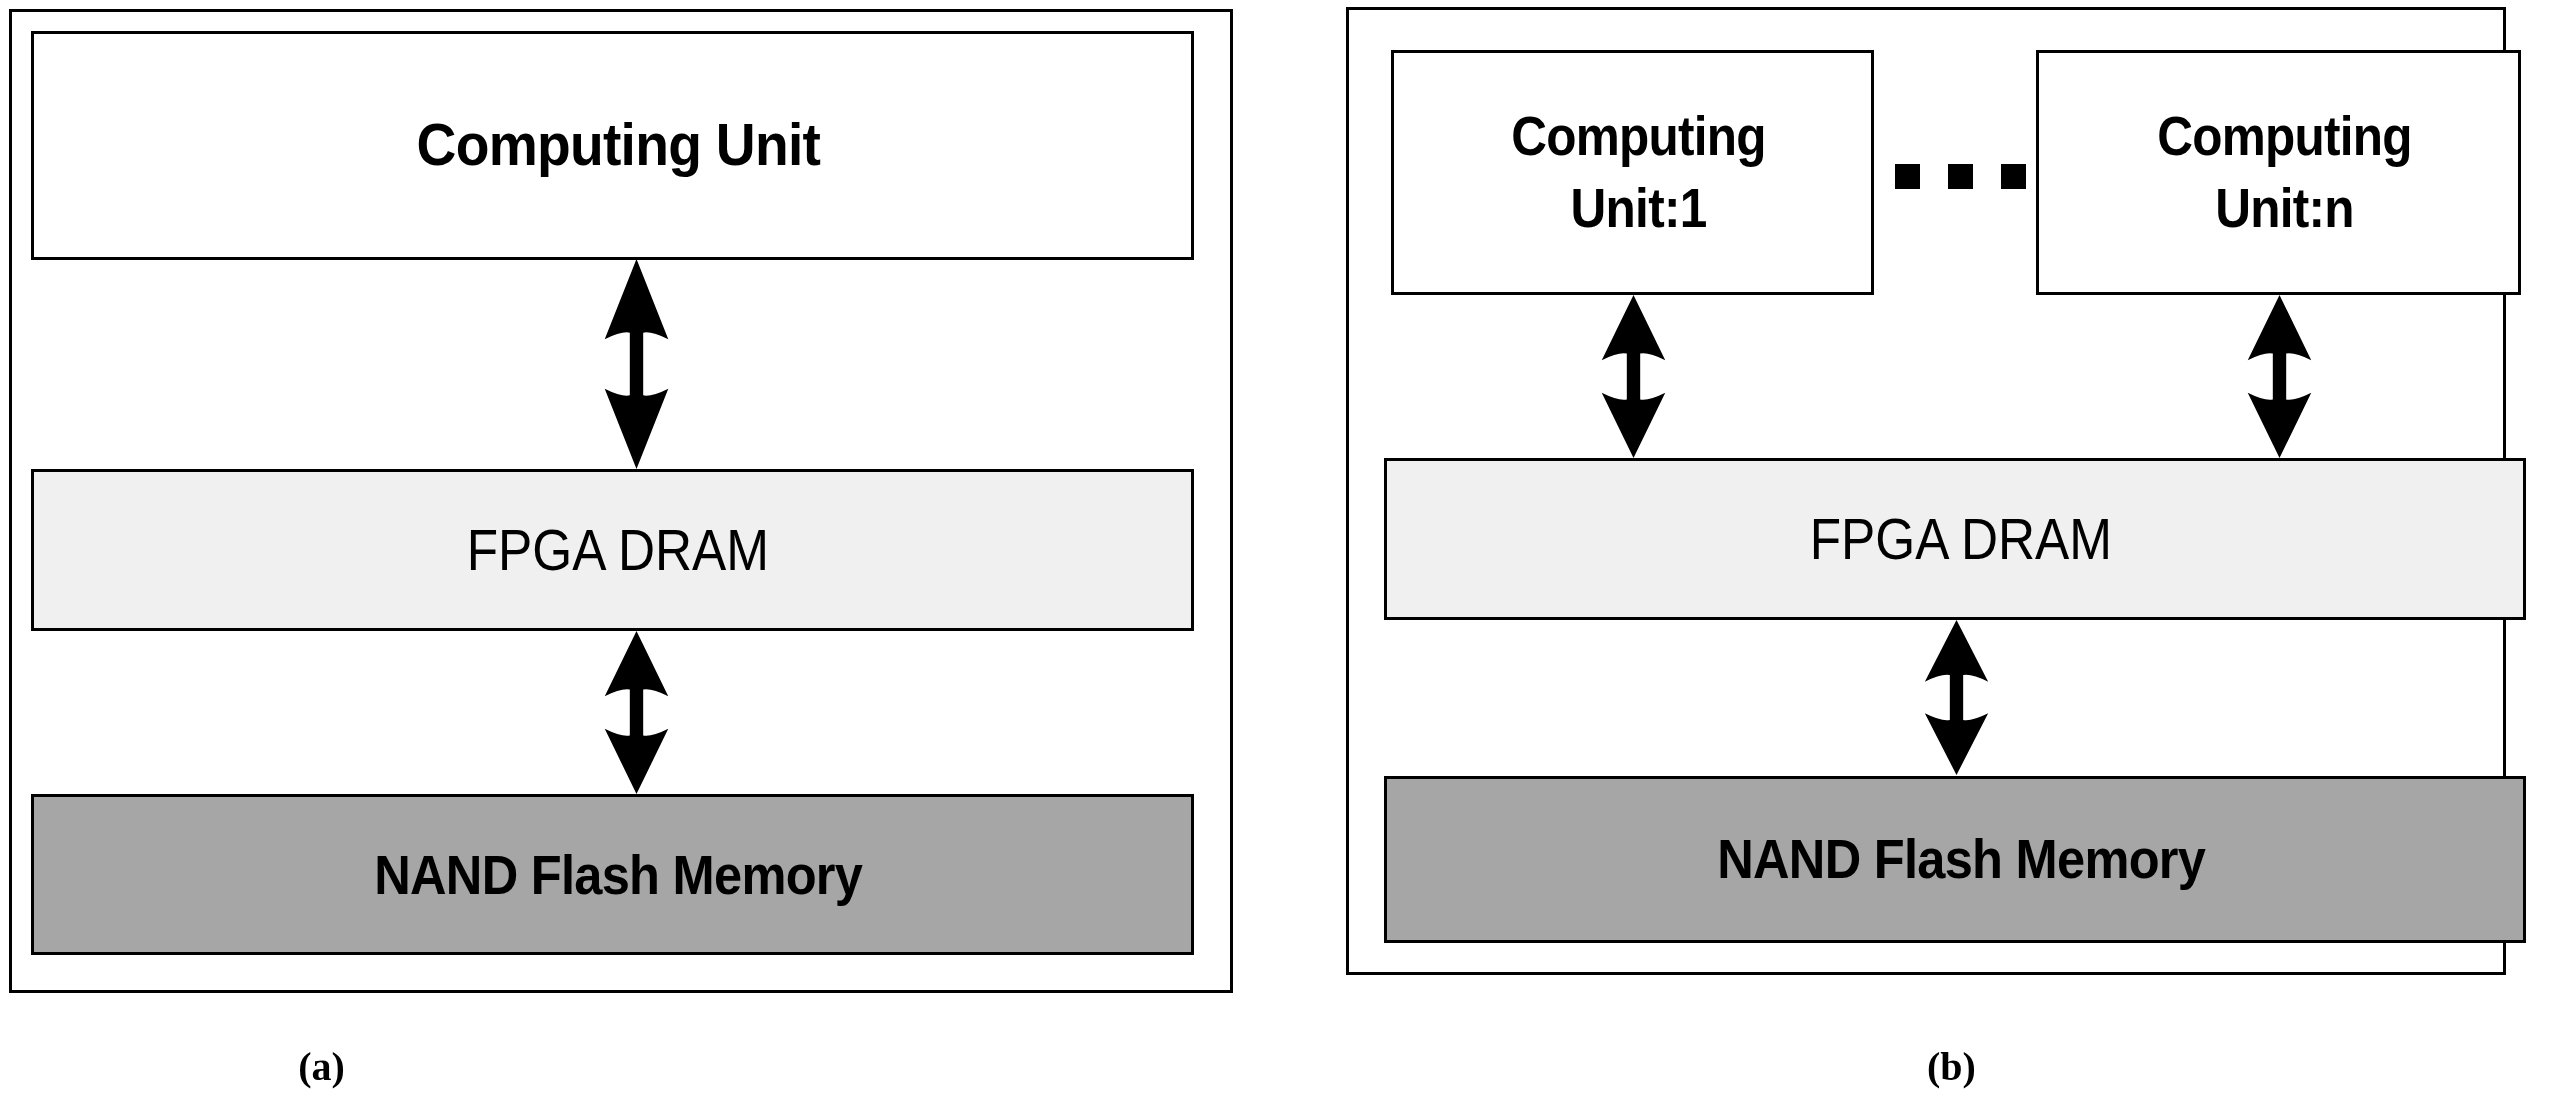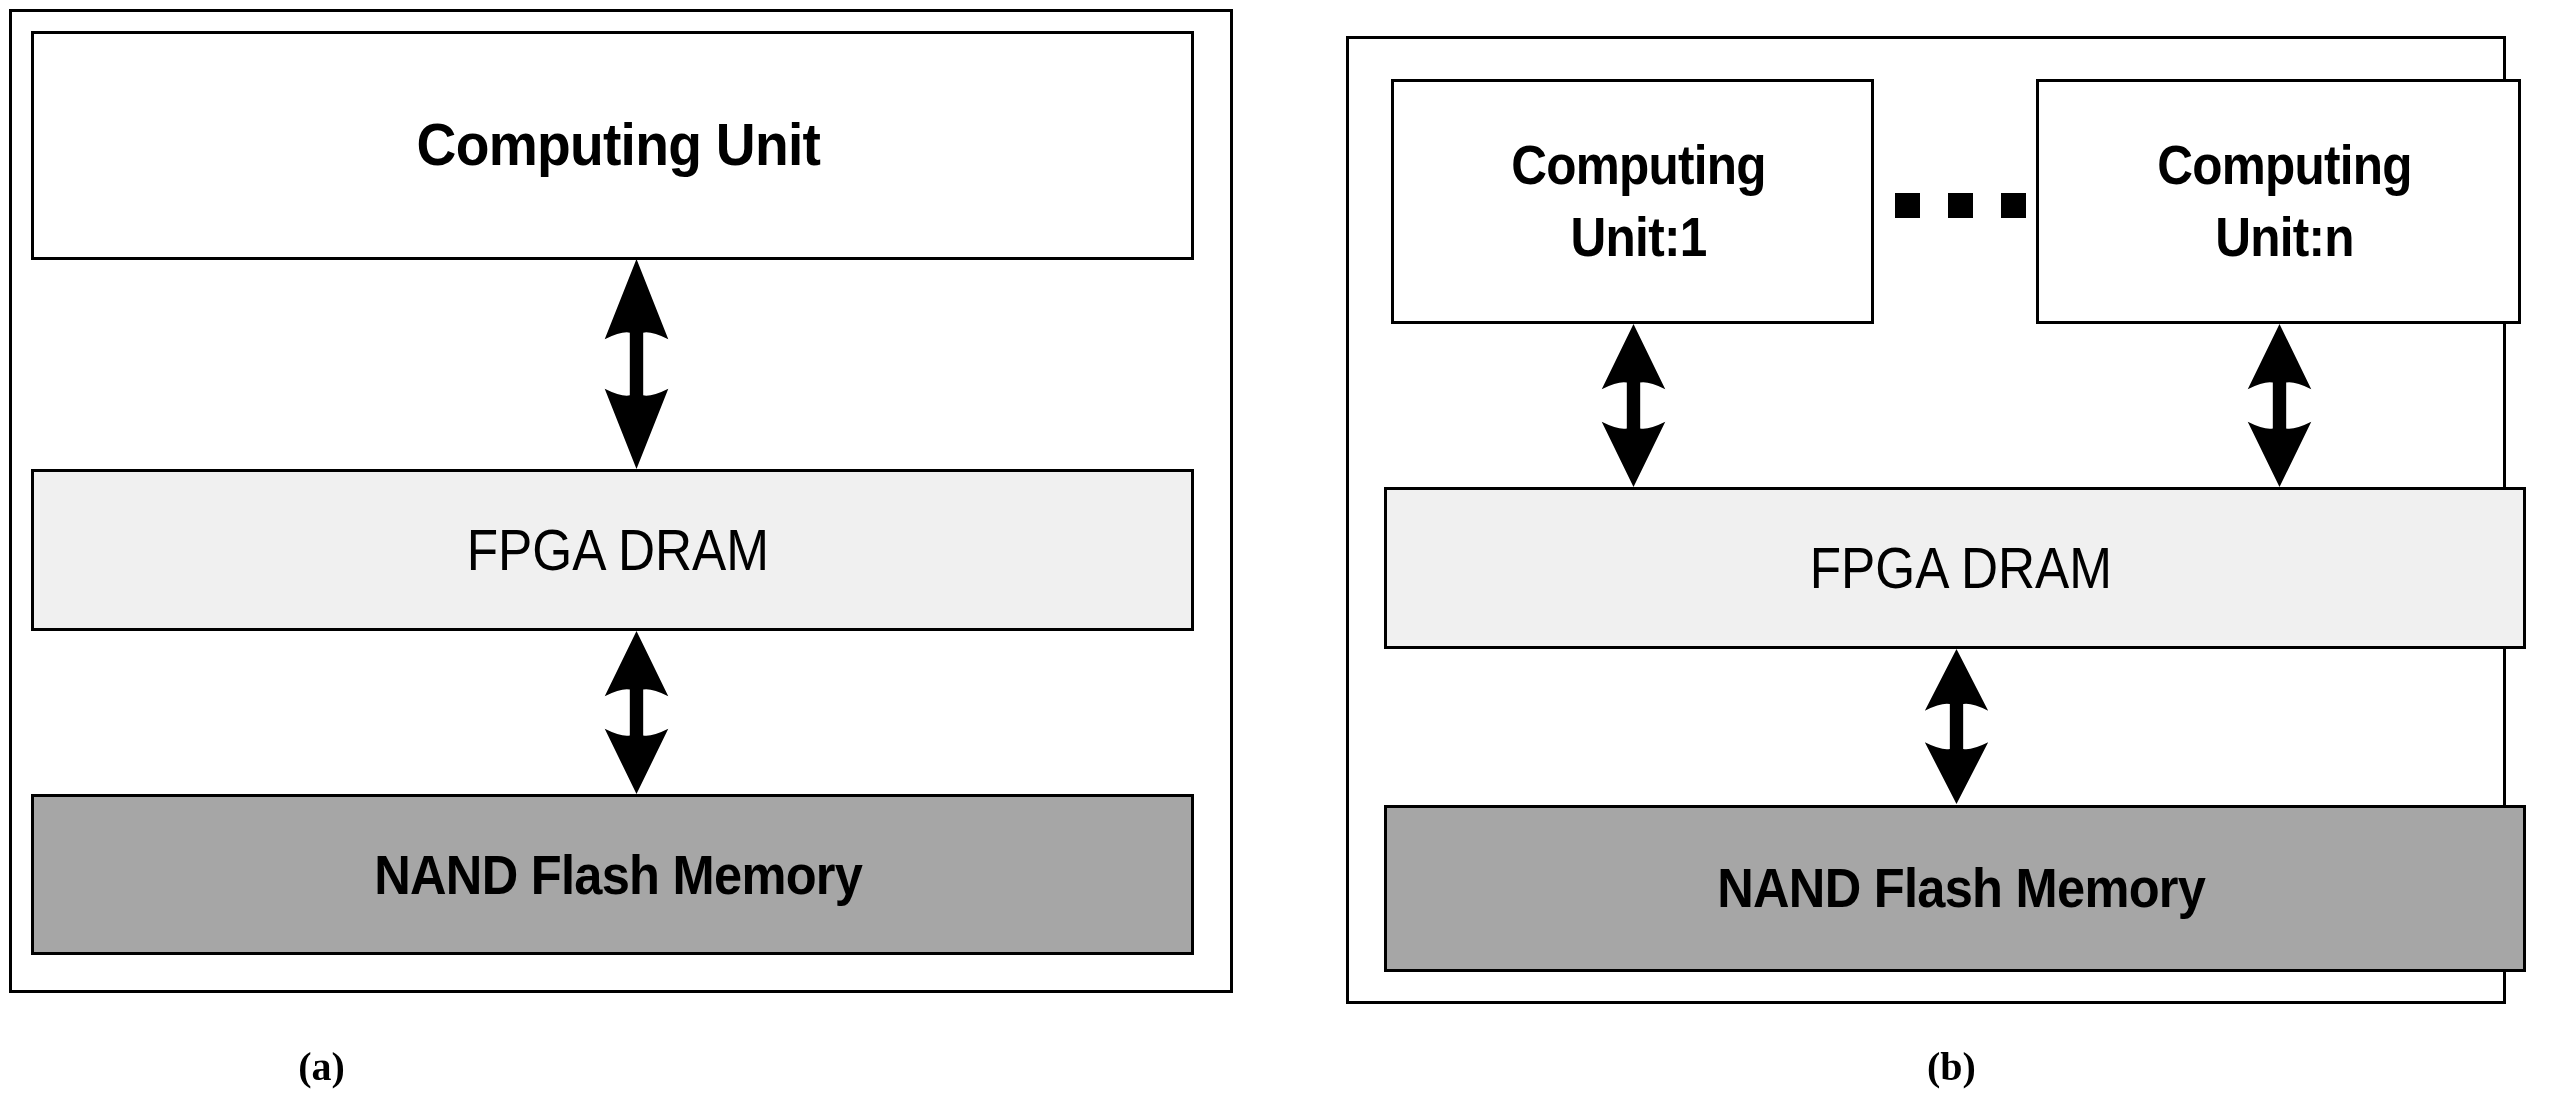--- a/index.html
+++ b/index.html
@@ -12,21 +12,21 @@
         display:flex;align-items:center;justify-content:center;text-align:center;
         line-height:1.06;padding-left:12px;}
 
   
   #panel-a{left:9.2px;top:9.2px;width:1224px;height:984px;}
   #a-cu   {left:18.4px;top:18.4px;width:1163px;height:229px;background:#ffffff;}
   #a-dram {left:18.4px;top:457px;width:1163px;height:162px;background:#f0f0f0;}
   #a-nand {left:18.4px;top:782px;width:1163px;height:161px;background:#a6a6a6;}
 
   
-  #panel-b{left:1346px;top:36px;width:1160px;height:968px;}
+  #panel-b{left:1346px;top:7px;width:1160px;height:968px;}
   #b-cu1  {left:42px;top:40px;width:483px;height:245px;background:#ffffff;}
   #b-cun  {left:687px;top:40px;width:485px;height:245px;background:#ffffff;}
   #b-dram {left:35px;top:448px;width:1142px;height:162px;background:#f0f0f0;}
   #b-nand {left:35px;top:766px;width:1142px;height:167px;background:#a6a6a6;}
 
   .t-bold{font-weight:bold;font-size:60px;letter-spacing:-0.8px;
           font-stretch:condensed;transform:scaleX(0.92);}
   .t-reg {font-weight:normal;font-size:57px;letter-spacing:0px;
           font-stretch:condensed;transform:scaleX(0.90);}
   .t-bold-sm{font-weight:bold;font-size:55px;letter-spacing:-0.8px;

